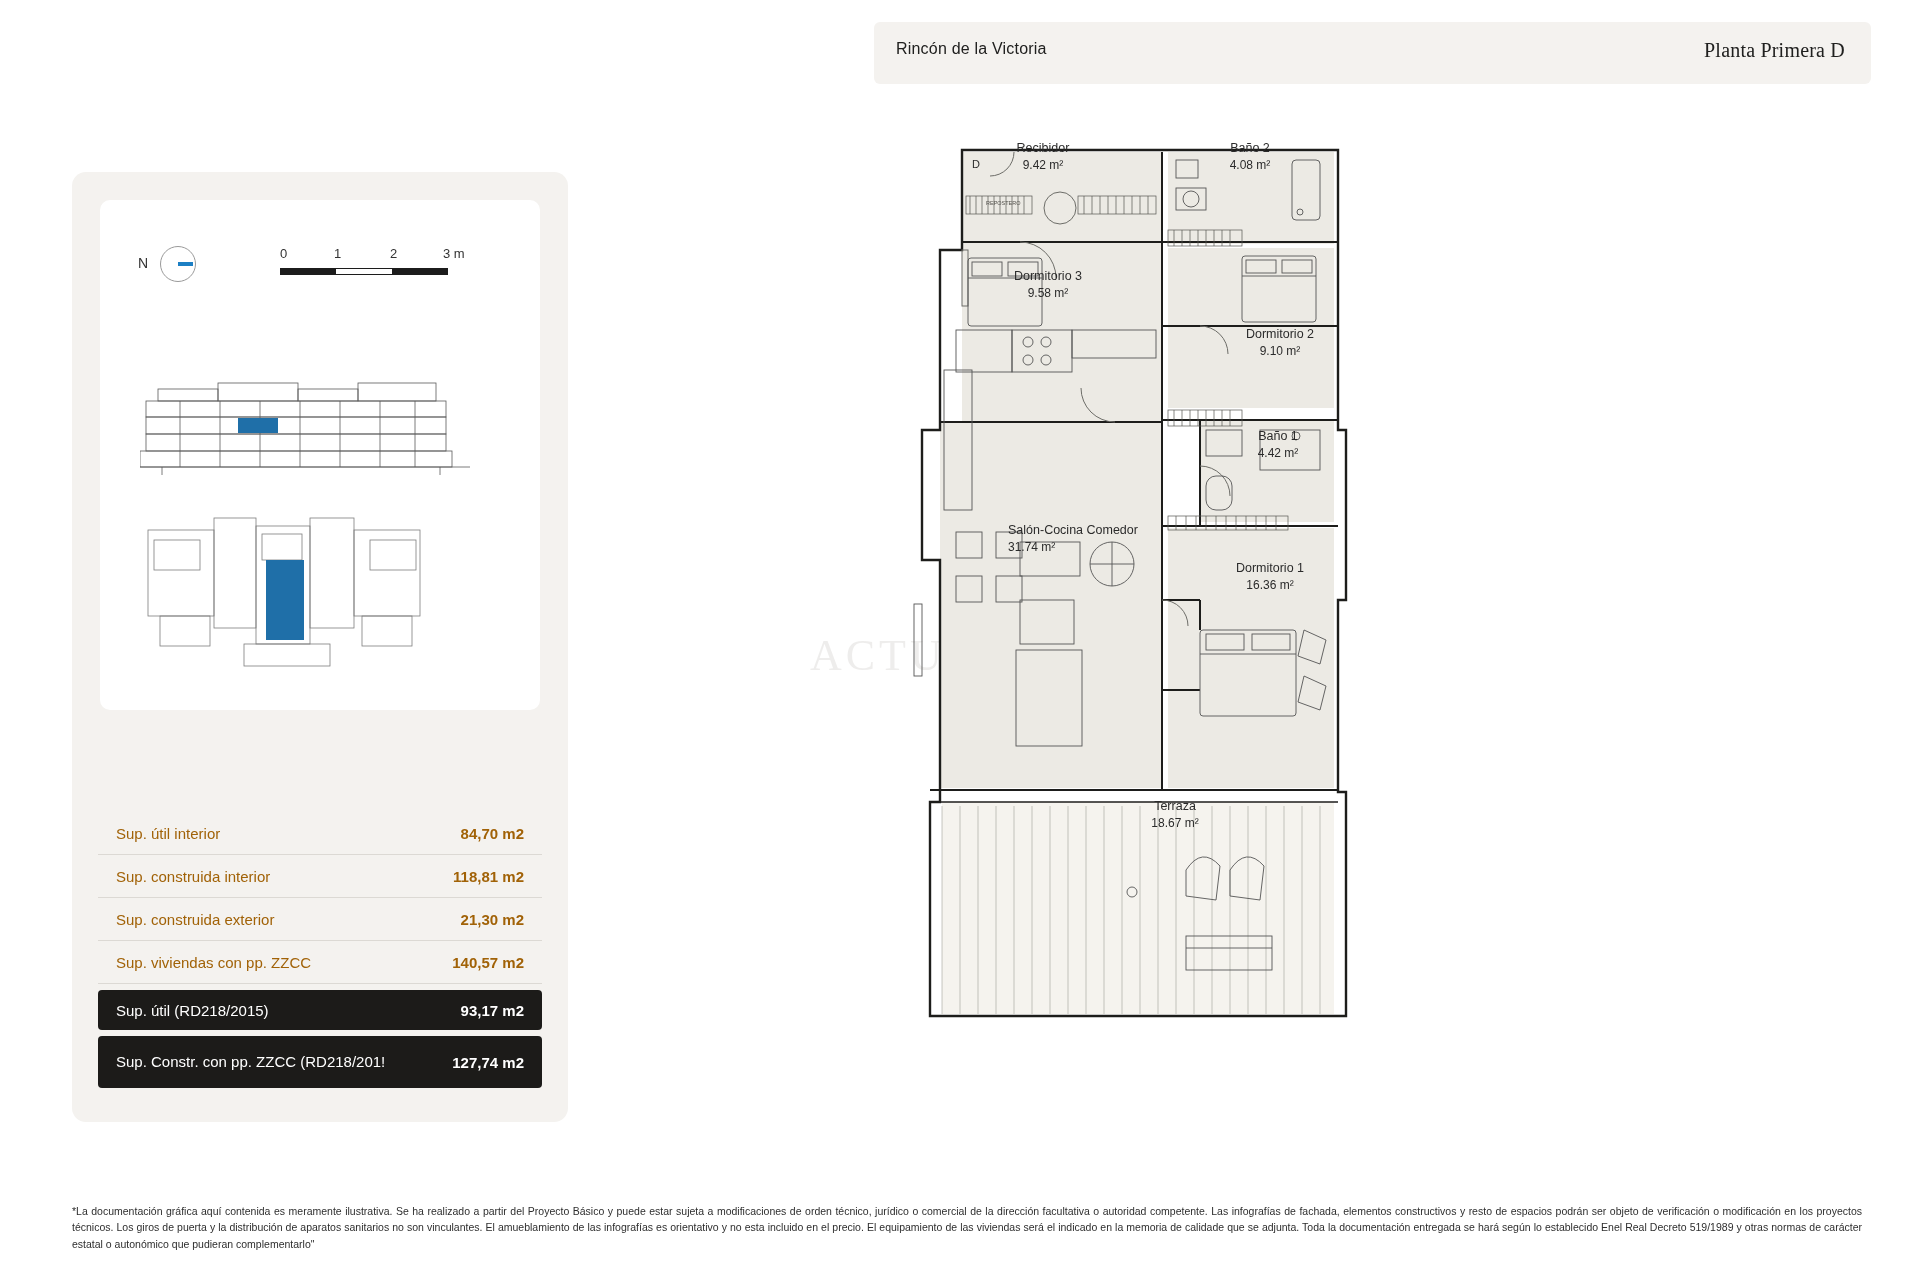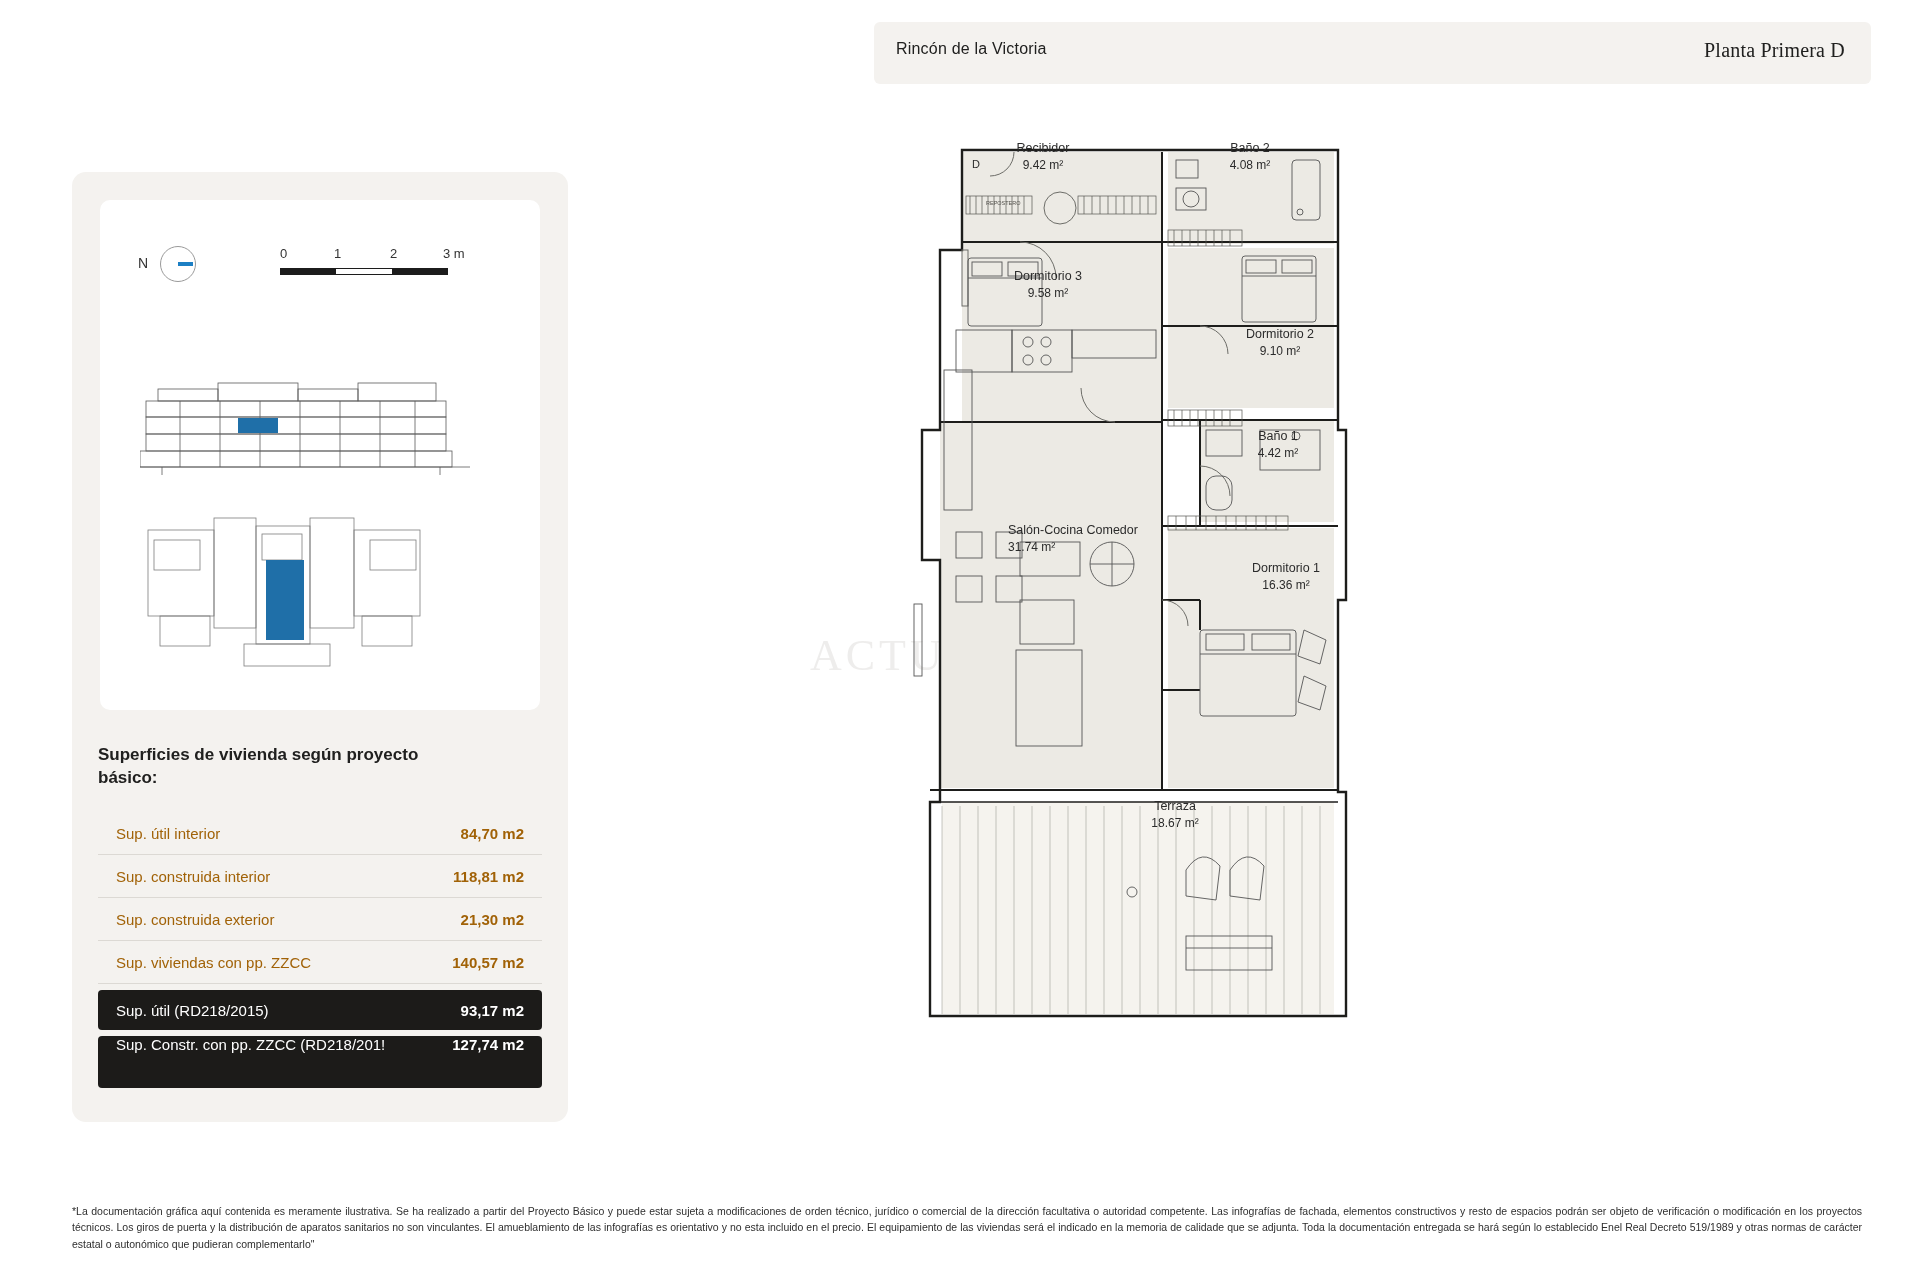--- a/index.html
+++ b/index.html
@@ -170,21 +170,21 @@
     color: #ffffff;
     border-bottom: none;
     border-radius: 4px;
     margin-top: 6px;
     height: 40px;
     gap: 16px;
   }
   .row.highlight .val { color: #ffffff; }
   .row.highlight.two-line {
     height: 52px;
-    align-items: flex-start;
+    align-items: center;
   }
   .row.highlight.two-line .lbl { line-height: 1.25; }
 
   
   .plan {
     position: absolute;
     left: 900px;
     top: 130px;
     width: 600px;
     height: 1020px;
@@ -289,21 +289,20 @@
         <rect x="222" y="116" width="50" height="30"></rect>
         <rect x="104" y="144" width="86" height="22"></rect>
         <rect x="14" y="40" width="46" height="30"></rect>
         <rect x="230" y="40" width="46" height="30"></rect>
         <rect x="122" y="34" width="40" height="26"></rect>
       </g>
       <rect x="126" y="60" width="38" height="80" fill="#1f6fa8"></rect>
     </svg>
   </div>
 
-  <div class="surfaces-title">Superficies de vivienda según proyecto básico:</div>
 
   <div class="table">
 
     <div class="row">
       <span class="lbl">Sup. útil interior</span>
       <span class="val">84,70 m2</span>
     </div>
 
     <div class="row">
       <span class="lbl">Sup. construida interior</span>
@@ -566,21 +565,21 @@
     <div class="area">9.10 m²</div>
   </div>
   <div class="plan-label" style="left:318px; top:298px; width:120px;">
     <div>Baño 1</div>
     <div class="area">4.42 m²</div>
   </div>
   <div class="plan-label" style="left:108px; top:392px; width:150px; text-align:left;">
     <div>Salón-Cocina Comedor</div>
     <div class="area">31.74 m²</div>
   </div>
-  <div class="plan-label" style="left:316px; top:430px; width:140px;">
+  <div class="plan-label" style="left:300px; top:430px; width:140px;">
     <div>Dormitorio 1</div>
     <div class="area">16.36 m²</div>
   </div>
   <div class="plan-label" style="left:210px; top:668px; width:130px;">
     <div>Terraza</div>
     <div class="area">18.67 m²</div>
   </div>
 </div>
 
 <div class="footer">*La documentación gráfica aquí contenida es meramente ilustrativa. Se ha realizado a partir del Proyecto Básico y puede estar sujeta a modificaciones de orden técnico, jurídico o comercial de la dirección facultativa o autoridad competente. Las infografías de fachada, elementos constructivos y resto de espacios podrán ser objeto de verificación o modificación en los proyectos técnicos. Los giros de puerta y la distribución de aparatos sanitarios no son vinculantes. El amueblamiento de las infografías es orientativo y no esta incluido en el precio. El equipamiento de las viviendas será el indicado en la memoria de calidade que se adjunta. Toda la documentación entregada se hará según lo establecido Enel Real Decreto 519/1989 y otras normas de carácter estatal o autonómico que pudieran complementarlo"</div>

